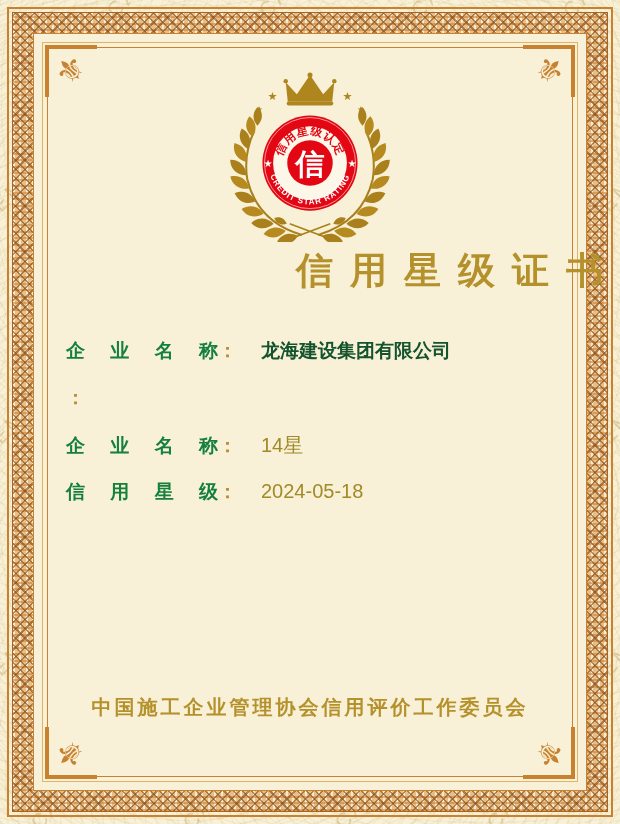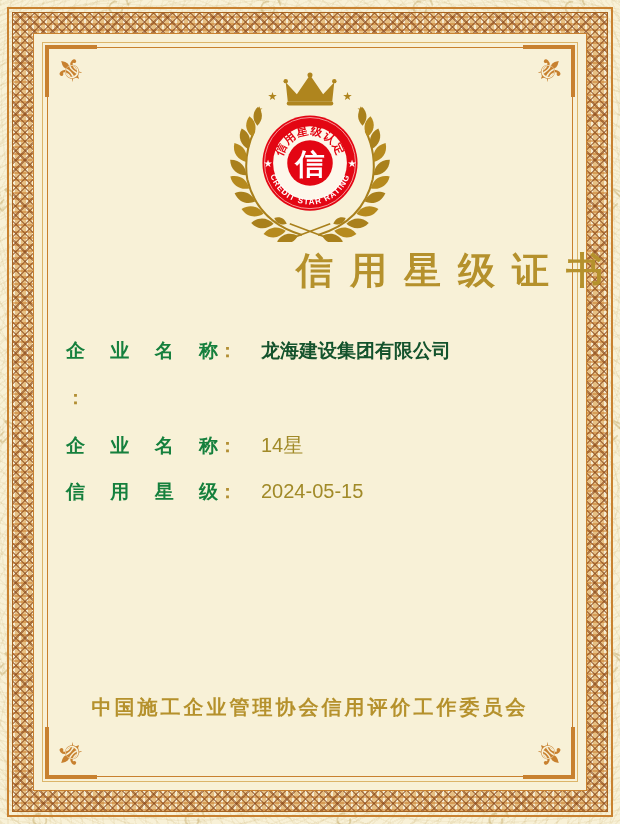--- a/index.html
+++ b/index.html
@@ -225,19 +225,19 @@
         <span class="fcolon">：</span>
     </div>
     <div class="frow">
       <span class="flabel">企业名称</span>
         <span class="fcolon">：</span>
       <span class="fvalue sans">14星</span>
     </div>
     <div class="frow">
       <span class="flabel">信用星级</span>
         <span class="fcolon">：</span>
-      <span class="fvalue sans">2024-05-15</span>
+      <span class="fvalue sans">2024-05-18</span>
     </div>
   </div>
 
 
   <div class="issuer">中国施工企业管理协会信用评价工作委员会</div>
 </div>
 
 </body></html>

